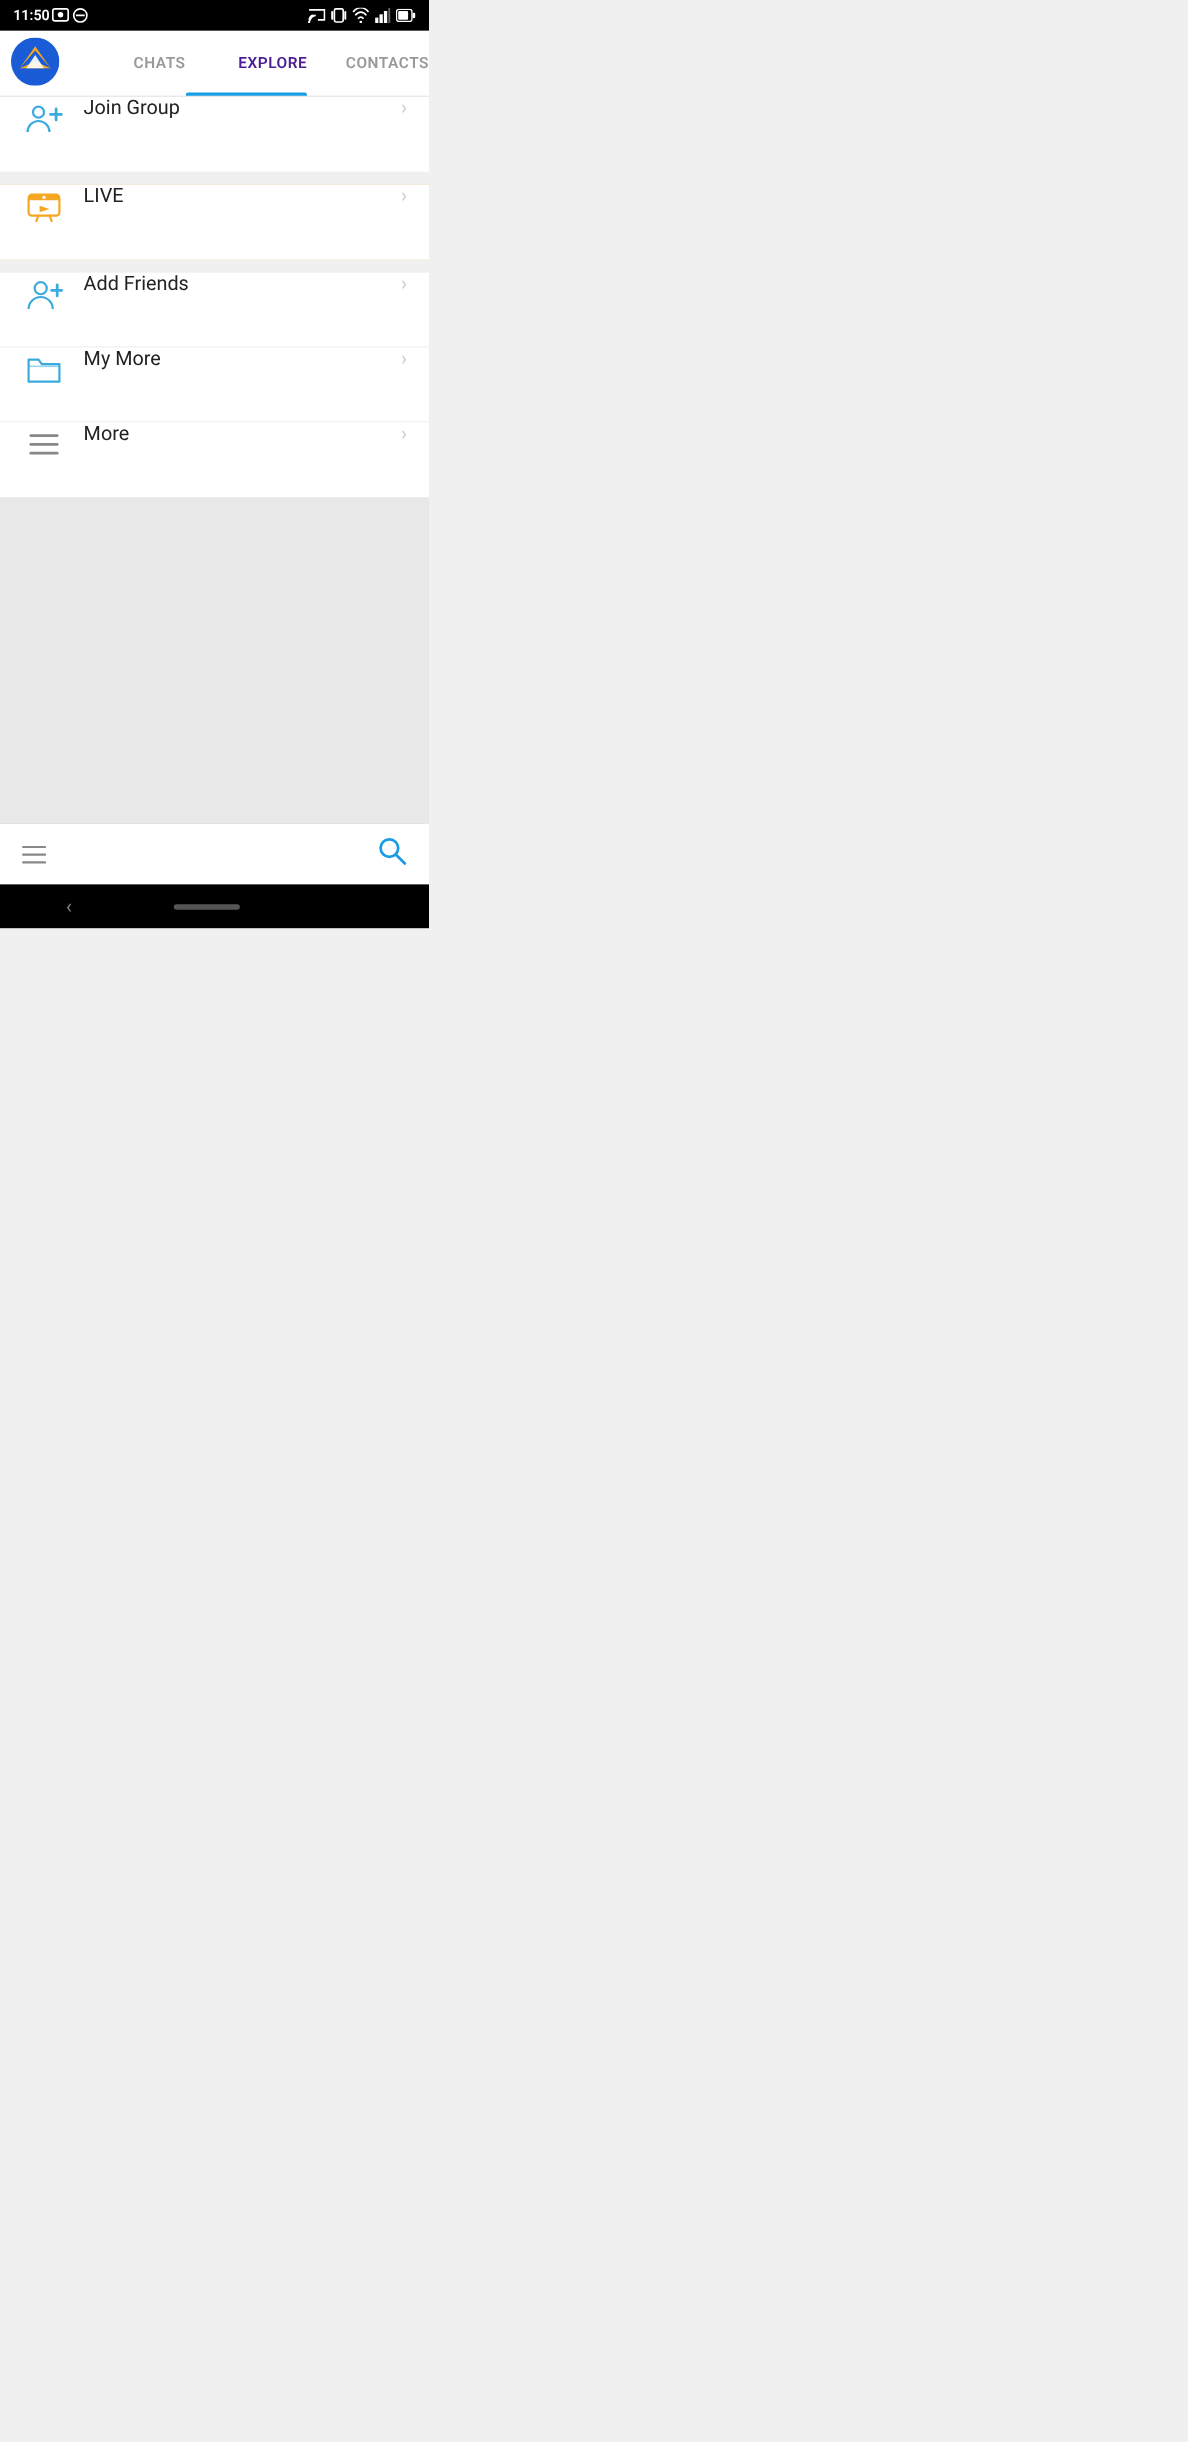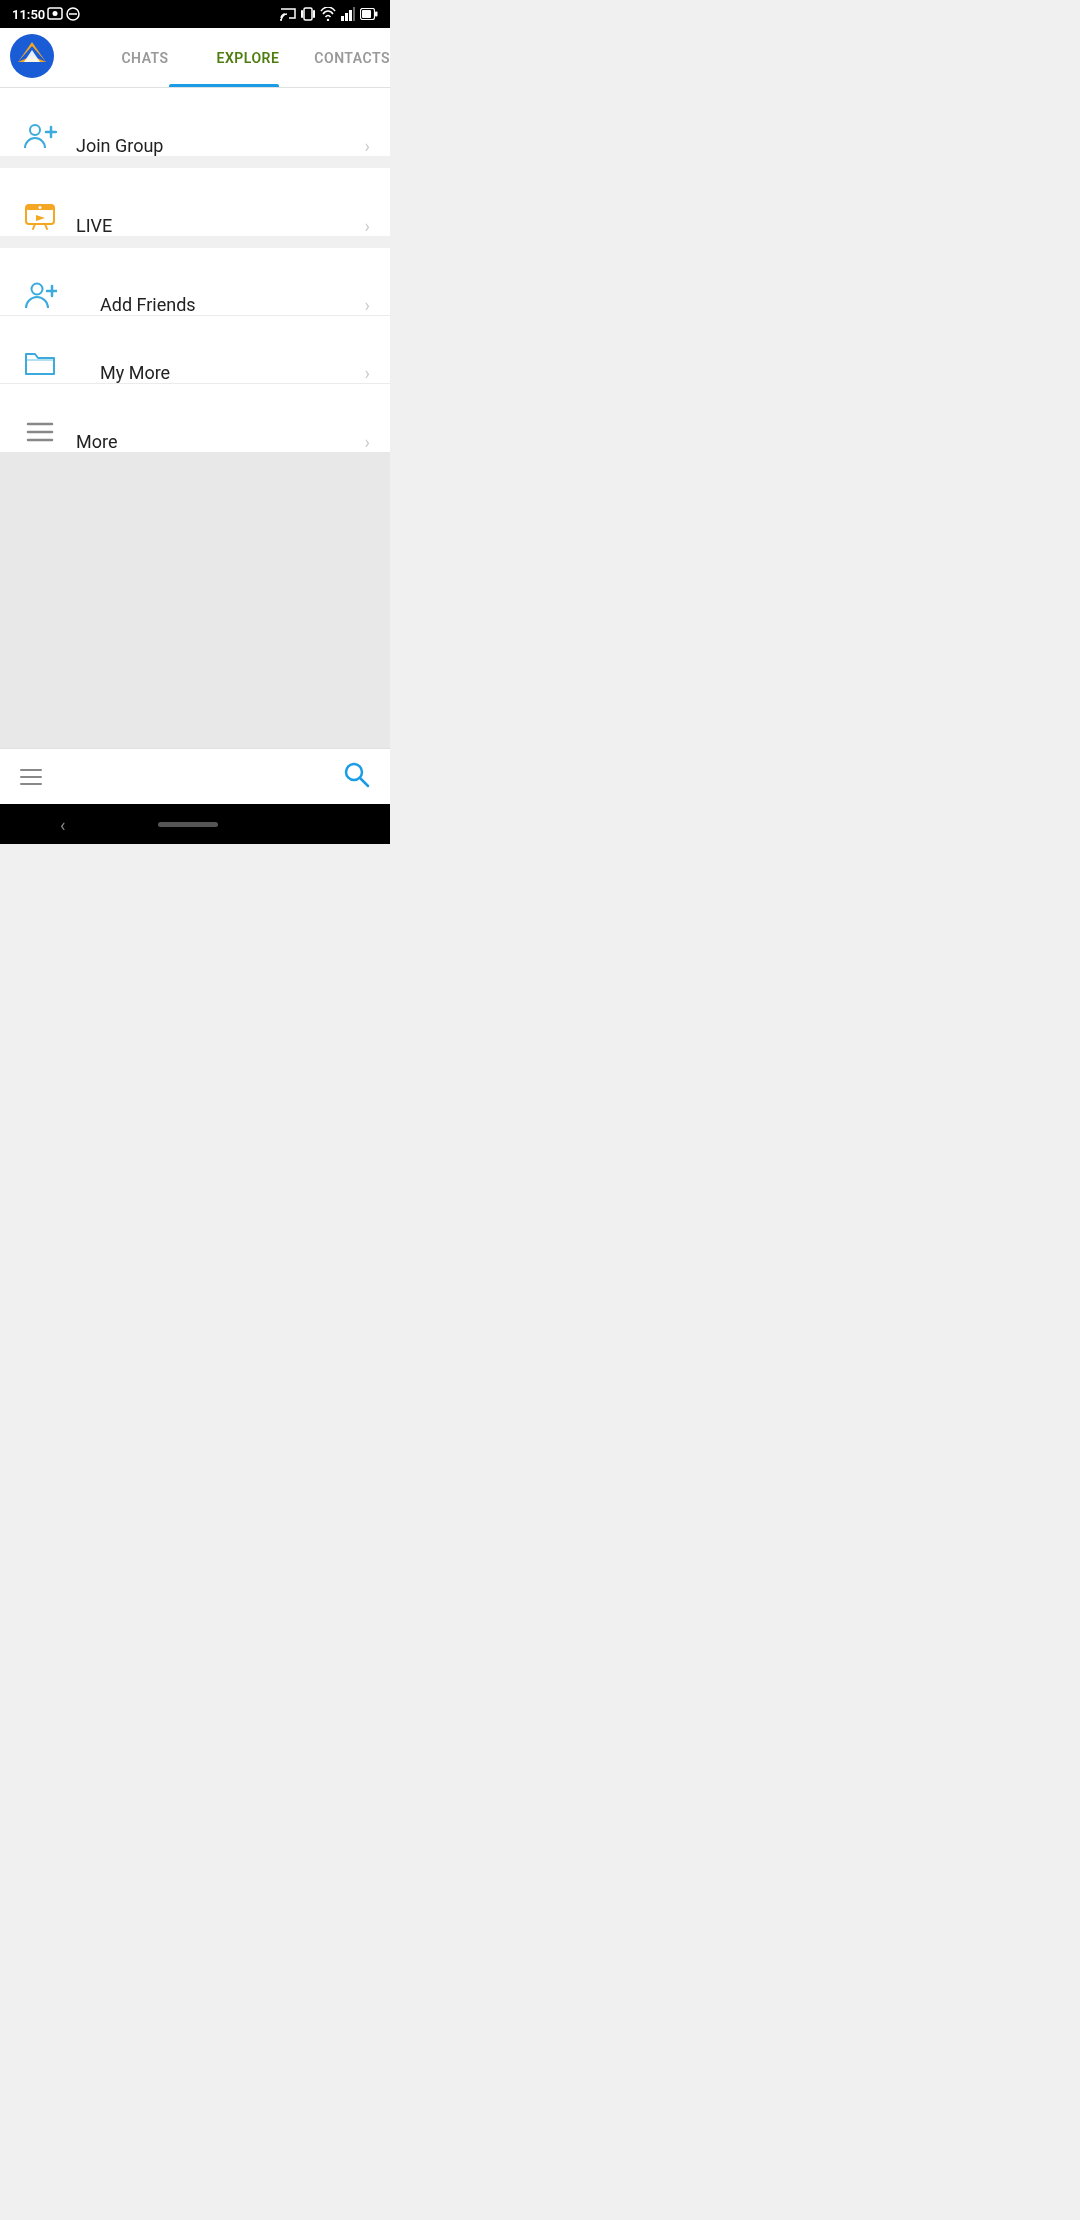--- a/index.html
+++ b/index.html
@@ -59,21 +59,21 @@
       justify-content: flex-end;
       font-size: 14px;
       font-weight: 600;
       color: #999;
       cursor: pointer;
       position: relative;
       letter-spacing: 0.5px;
     }
 
     .tab.active {
-      color: #4d7c0f;
+      color: #4c1d95;
     }
 
     .tab.active::after {
       content: '';
       position: absolute;
       bottom: 0;
       left: 0;
       right: 0;
       height: 3px;
       background: #1a9be6;
@@ -82,31 +82,30 @@
 
     
     .section-divider {
       height: 12px;
       background: #f0f0f0;
     }
 
     
     .menu-item {
       display: flex;
-      align-items: flex-end;
+      align-items: flex-start;
       padding: 0 20px;
       height: 68px;
       background: #fff;
       cursor: pointer;
       position: relative;
     }
 
     .menu-item:not(:last-child) {
       border-bottom: 1px solid #ebebeb;
-      gap: 24px;
     }
 
     .menu-icon {
       width: 40px;
       height: 40px;
       display: flex;
       align-items: center;
       justify-content: center;
       margin-right: 16px;
       flex-shrink: 0;

